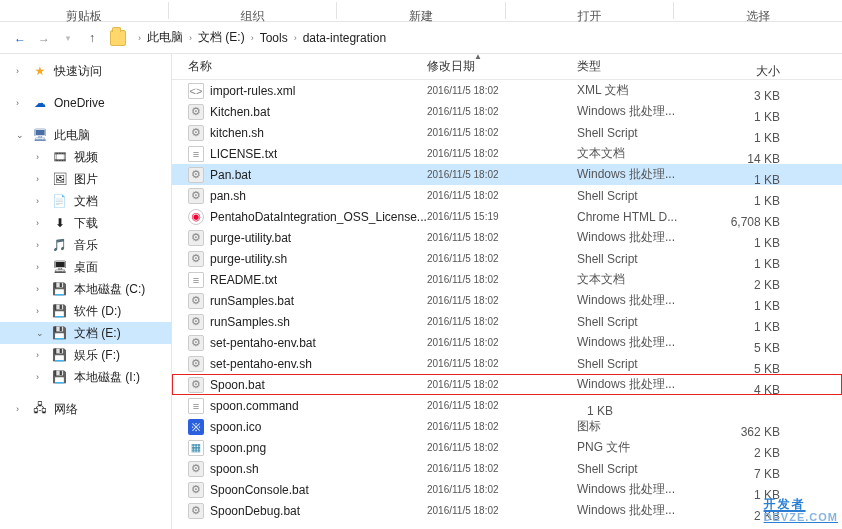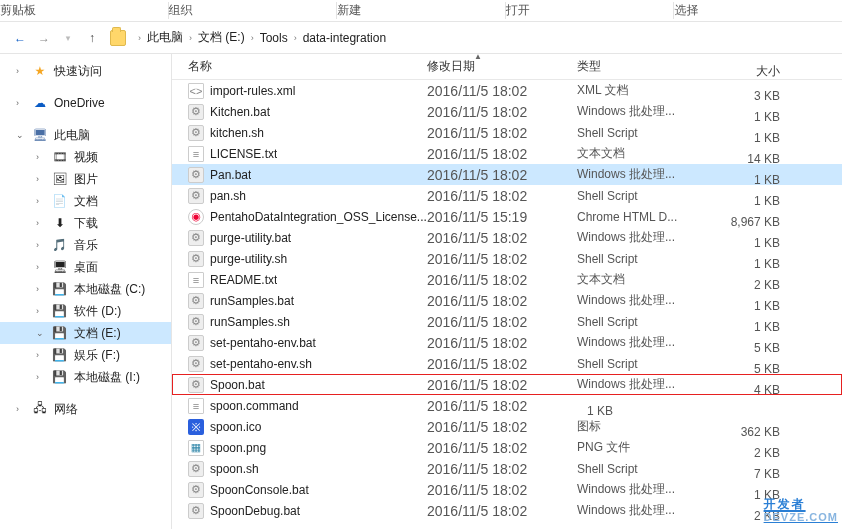--- a/index.html
+++ b/index.html
@@ -1,18 +1,18 @@
 <!DOCTYPE html>
 <html><head>
 <meta charset="utf-8">
 <style>
 * { margin:0; padding:0; box-sizing:border-box; font-family:"Microsoft YaHei","Segoe UI",sans-serif; font-size:12px; }
 body { background:#fff; width:842px; height:529px; overflow:hidden; position:relative; }
 .ribbon { height:22px; display:flex; border-bottom:1px solid #e5e5e5; }
-.ribbon .group { flex:1; text-align:left; color:#555; padding-top:2px; font-size:12px; }
+.ribbon .group { flex:1; text-align:center; color:#555; padding-top:8px; font-size:12px; }
 .ribbon .divider { width:1px; background:#e3e3e3; margin:2px 0; }
 .addrbar { height:32px; display:flex; align-items:center; padding:0 8px; border-bottom:1px solid #e5e5e5; }
 .addrbar .nav-btn { width:24px; height:24px; display:flex; align-items:center; justify-content:center; color:#888; }
 .addrbar .nav-btn.active { color:#0a5bc4; }
 .addrbar .up-btn { color:#444; }
 .addrbar .path { display:flex; align-items:center; margin-left:6px; }
 .addrbar .chev { color:#777; margin:0 6px; font-size:9px; }
 .addrbar .folder-ico { width:16px; height:16px; background:#ffd76a; border:1px solid #e0b94d; border-radius:2px; margin-right:6px; position:relative; }
 .addrbar .folder-ico::before { content:""; position:absolute; top:-4px; left:1px; width:7px; height:4px; background:#ffd76a; border:1px solid #e0b94d; border-bottom:none; border-radius:2px 2px 0 0; }
 .addrbar .crumb { color:#222; }
@@ -33,21 +33,21 @@
 .col-date { width:118px; }
 .col-type { width:135px;margin-left:32px; }
 .col-size { width:80px; text-align:right; padding-right:12px;margin-top:10px; }
 .rows { position:relative; }
 .row { display:flex; height:21px; align-items:center; color:#222; }
 .row.selected { background:#cce8ff; }
 .row.highlighted { outline:1px solid #e62020; outline-offset:-1px; }
 .row .col-name { display:flex; align-items:center; gap:6px; }
 .row .fico { width:16px; height:16px; display:flex; align-items:center; justify-content:center; font-size:11px; }
 .row .fname { white-space:nowrap; overflow:hidden; text-overflow:ellipsis; }
-.row .col-date { color:#555; font-size:14px; }
+.row .col-date { color:#555; font-size:10px; }
 .row .col-type { color:#555; font-size:12px; white-space:nowrap; overflow:hidden; text-overflow:ellipsis; }
 .row .col-size { color:#555; }
 .bat-ico { background:#eee; border:1px solid #ccc; border-radius:2px; color:#888; }
 .txt-ico { background:#fff; border:1px solid #ccc; border-radius:1px; color:#888; }
 .html-ico { background:#fff; border:1px solid #ccc; border-radius:50%; color:#e03; }
 .png-ico { background:#fff; border:1px solid #ccc; border-radius:1px; color:#38a; }
 .ico-ico { background:#2a5fdd; border-radius:2px; color:#fff; }
 .watermark { position:absolute; right:4px; bottom:6px; font-size:28px; color:#2a7fd5; font-weight:bold; letter-spacing:2px; font-family:"SimSun",serif;text-decoration:underline; }
 .watermark .sub { font-size:11px; color:#88b5e0; letter-spacing:1px; display:block; text-align:center; margin-top:-4px; }
 .sort-arrow { position:absolute; left:302px; top:-2px; color:#666; font-size:8px; }
@@ -237,21 +237,21 @@
           <div class="col-type">Shell Script</div>
           <div class="col-size">1 KB</div>
         </div>
         <div class="row">
           <div class="col-name">
             <span class="fico html-ico">◉</span>
             <span class="fname">PentahoDataIntegration_OSS_License...</span>
           </div>
           <div class="col-date">2016/11/5 15:19</div>
           <div class="col-type">Chrome HTML D...</div>
-          <div class="col-size">8,967 KB</div>
+          <div class="col-size">6,708 KB</div>
         </div>
         <div class="row">
           <div class="col-name">
             <span class="fico bat-ico">⚙</span>
             <span class="fname">purge-utility.bat</span>
           </div>
           <div class="col-date">2016/11/5 18:02</div>
           <div class="col-type">Windows 批处理...</div>
           <div class="col-size">1 KB</div>
         </div>

